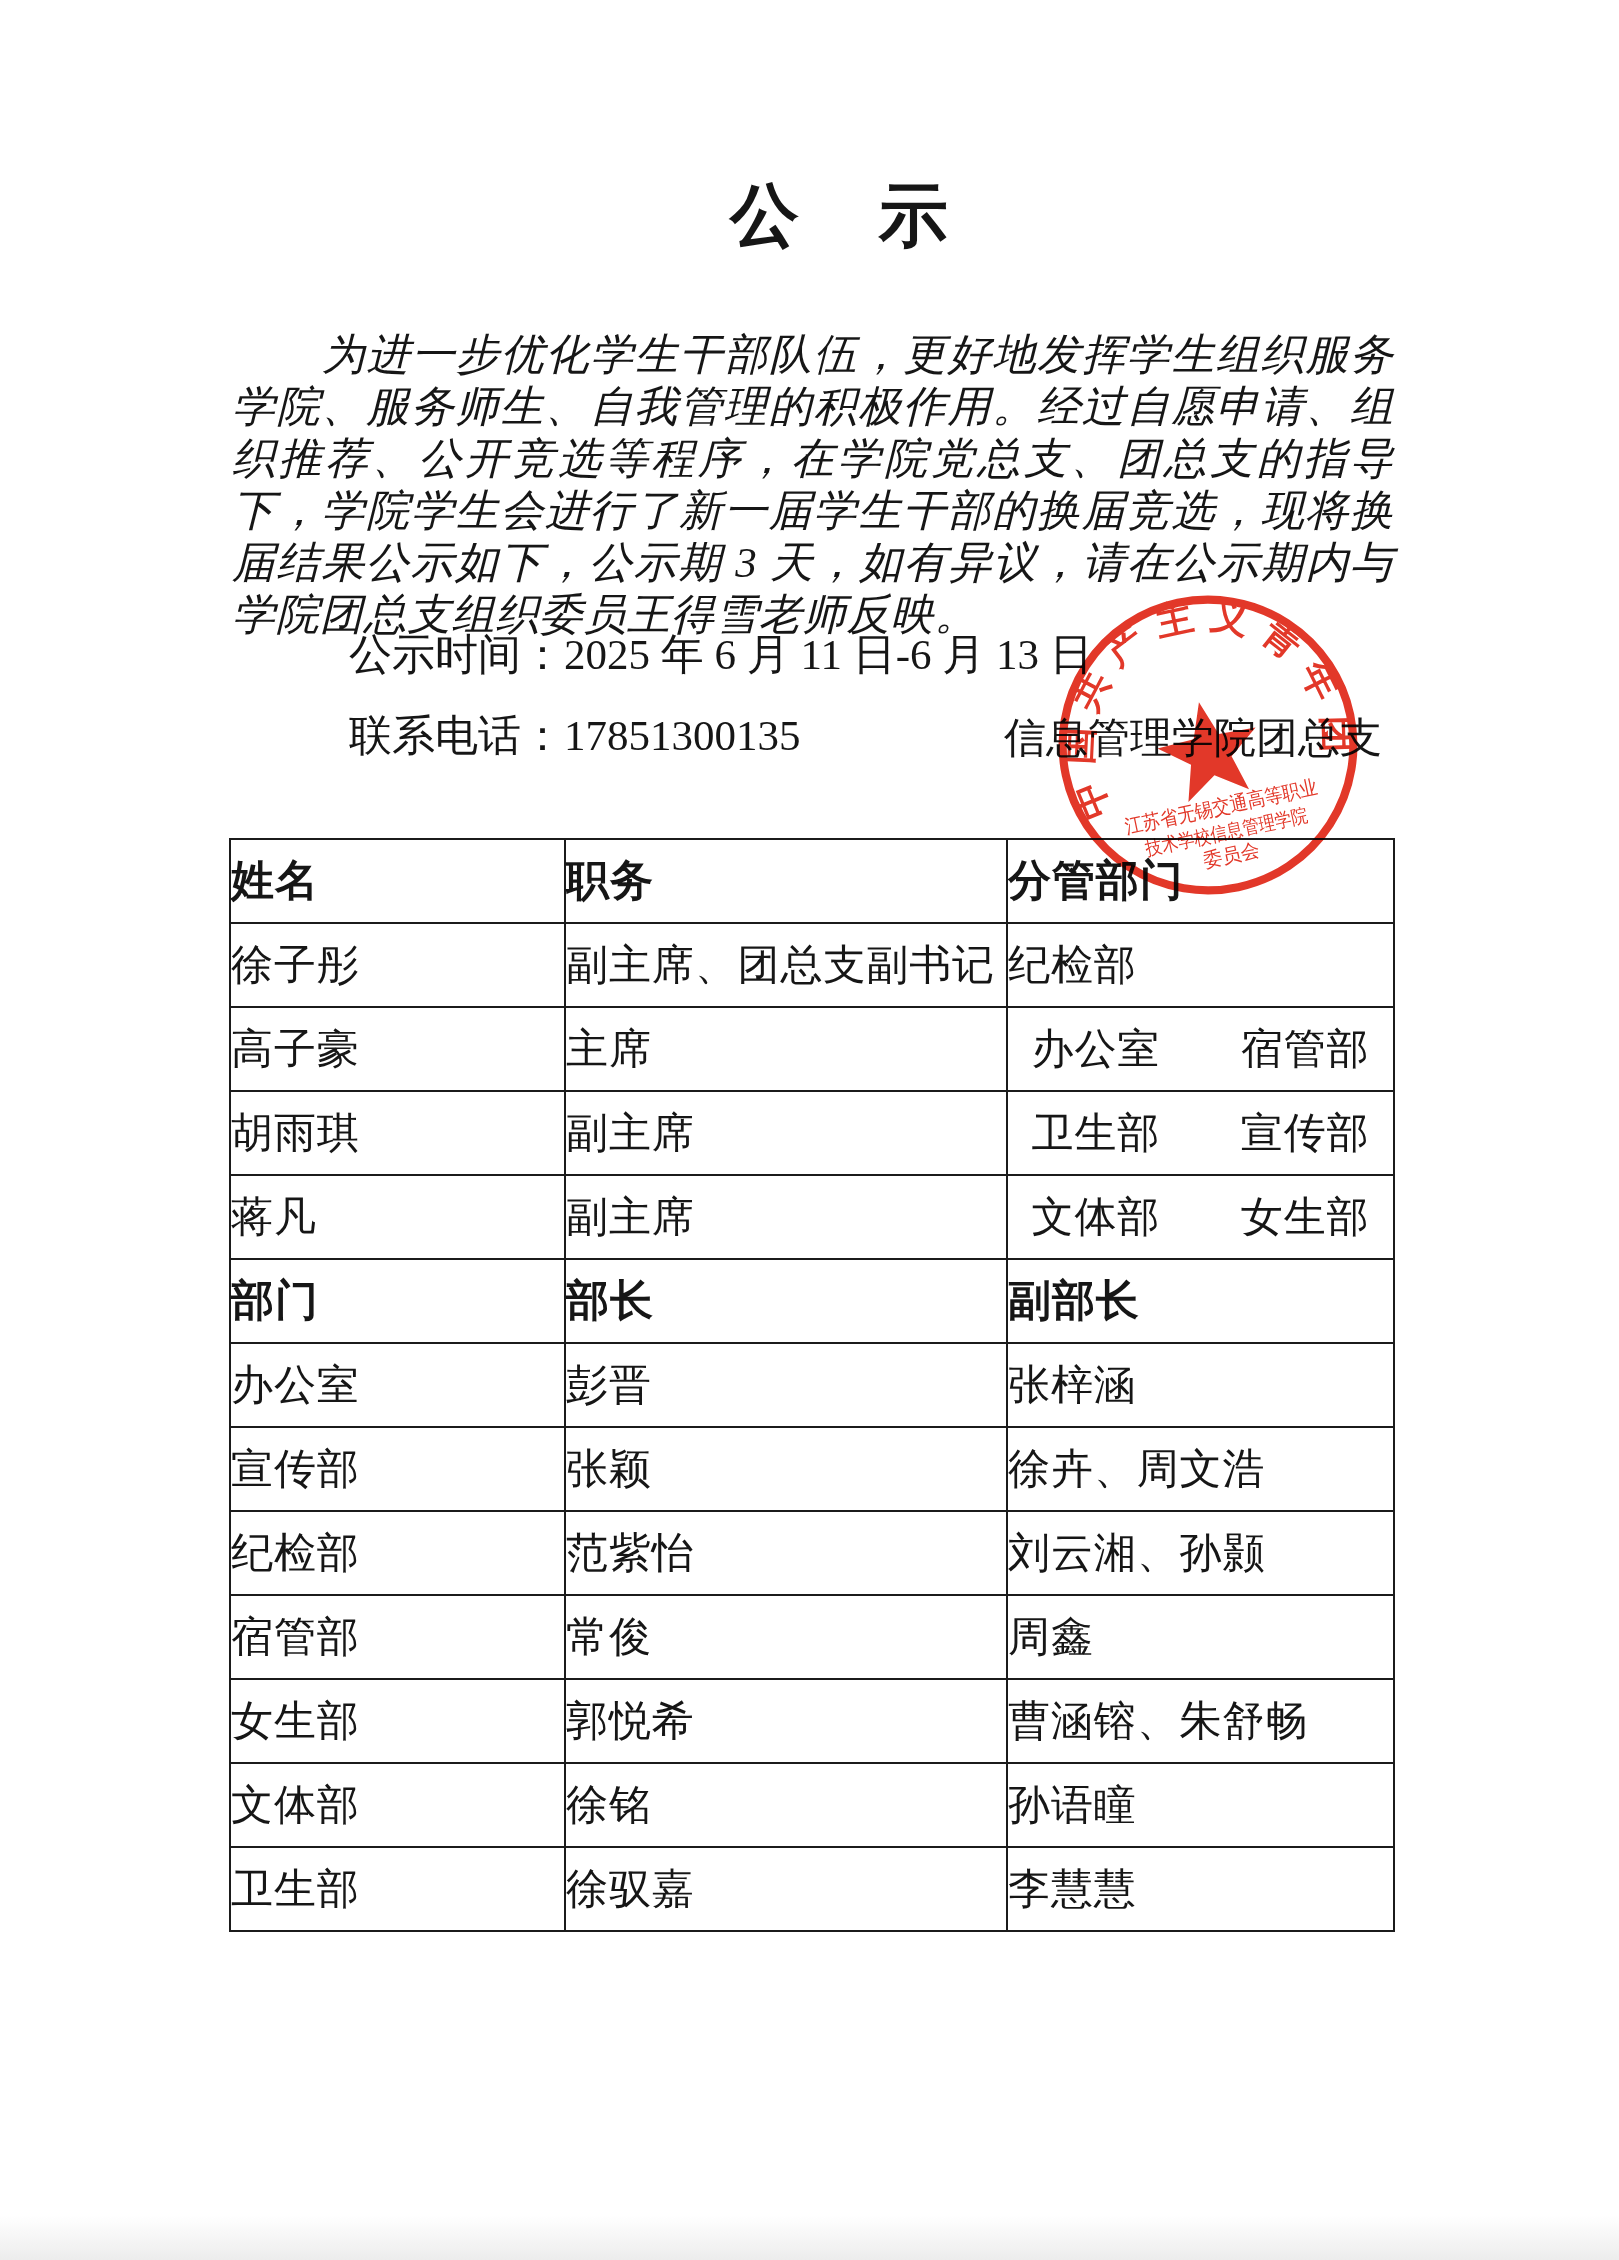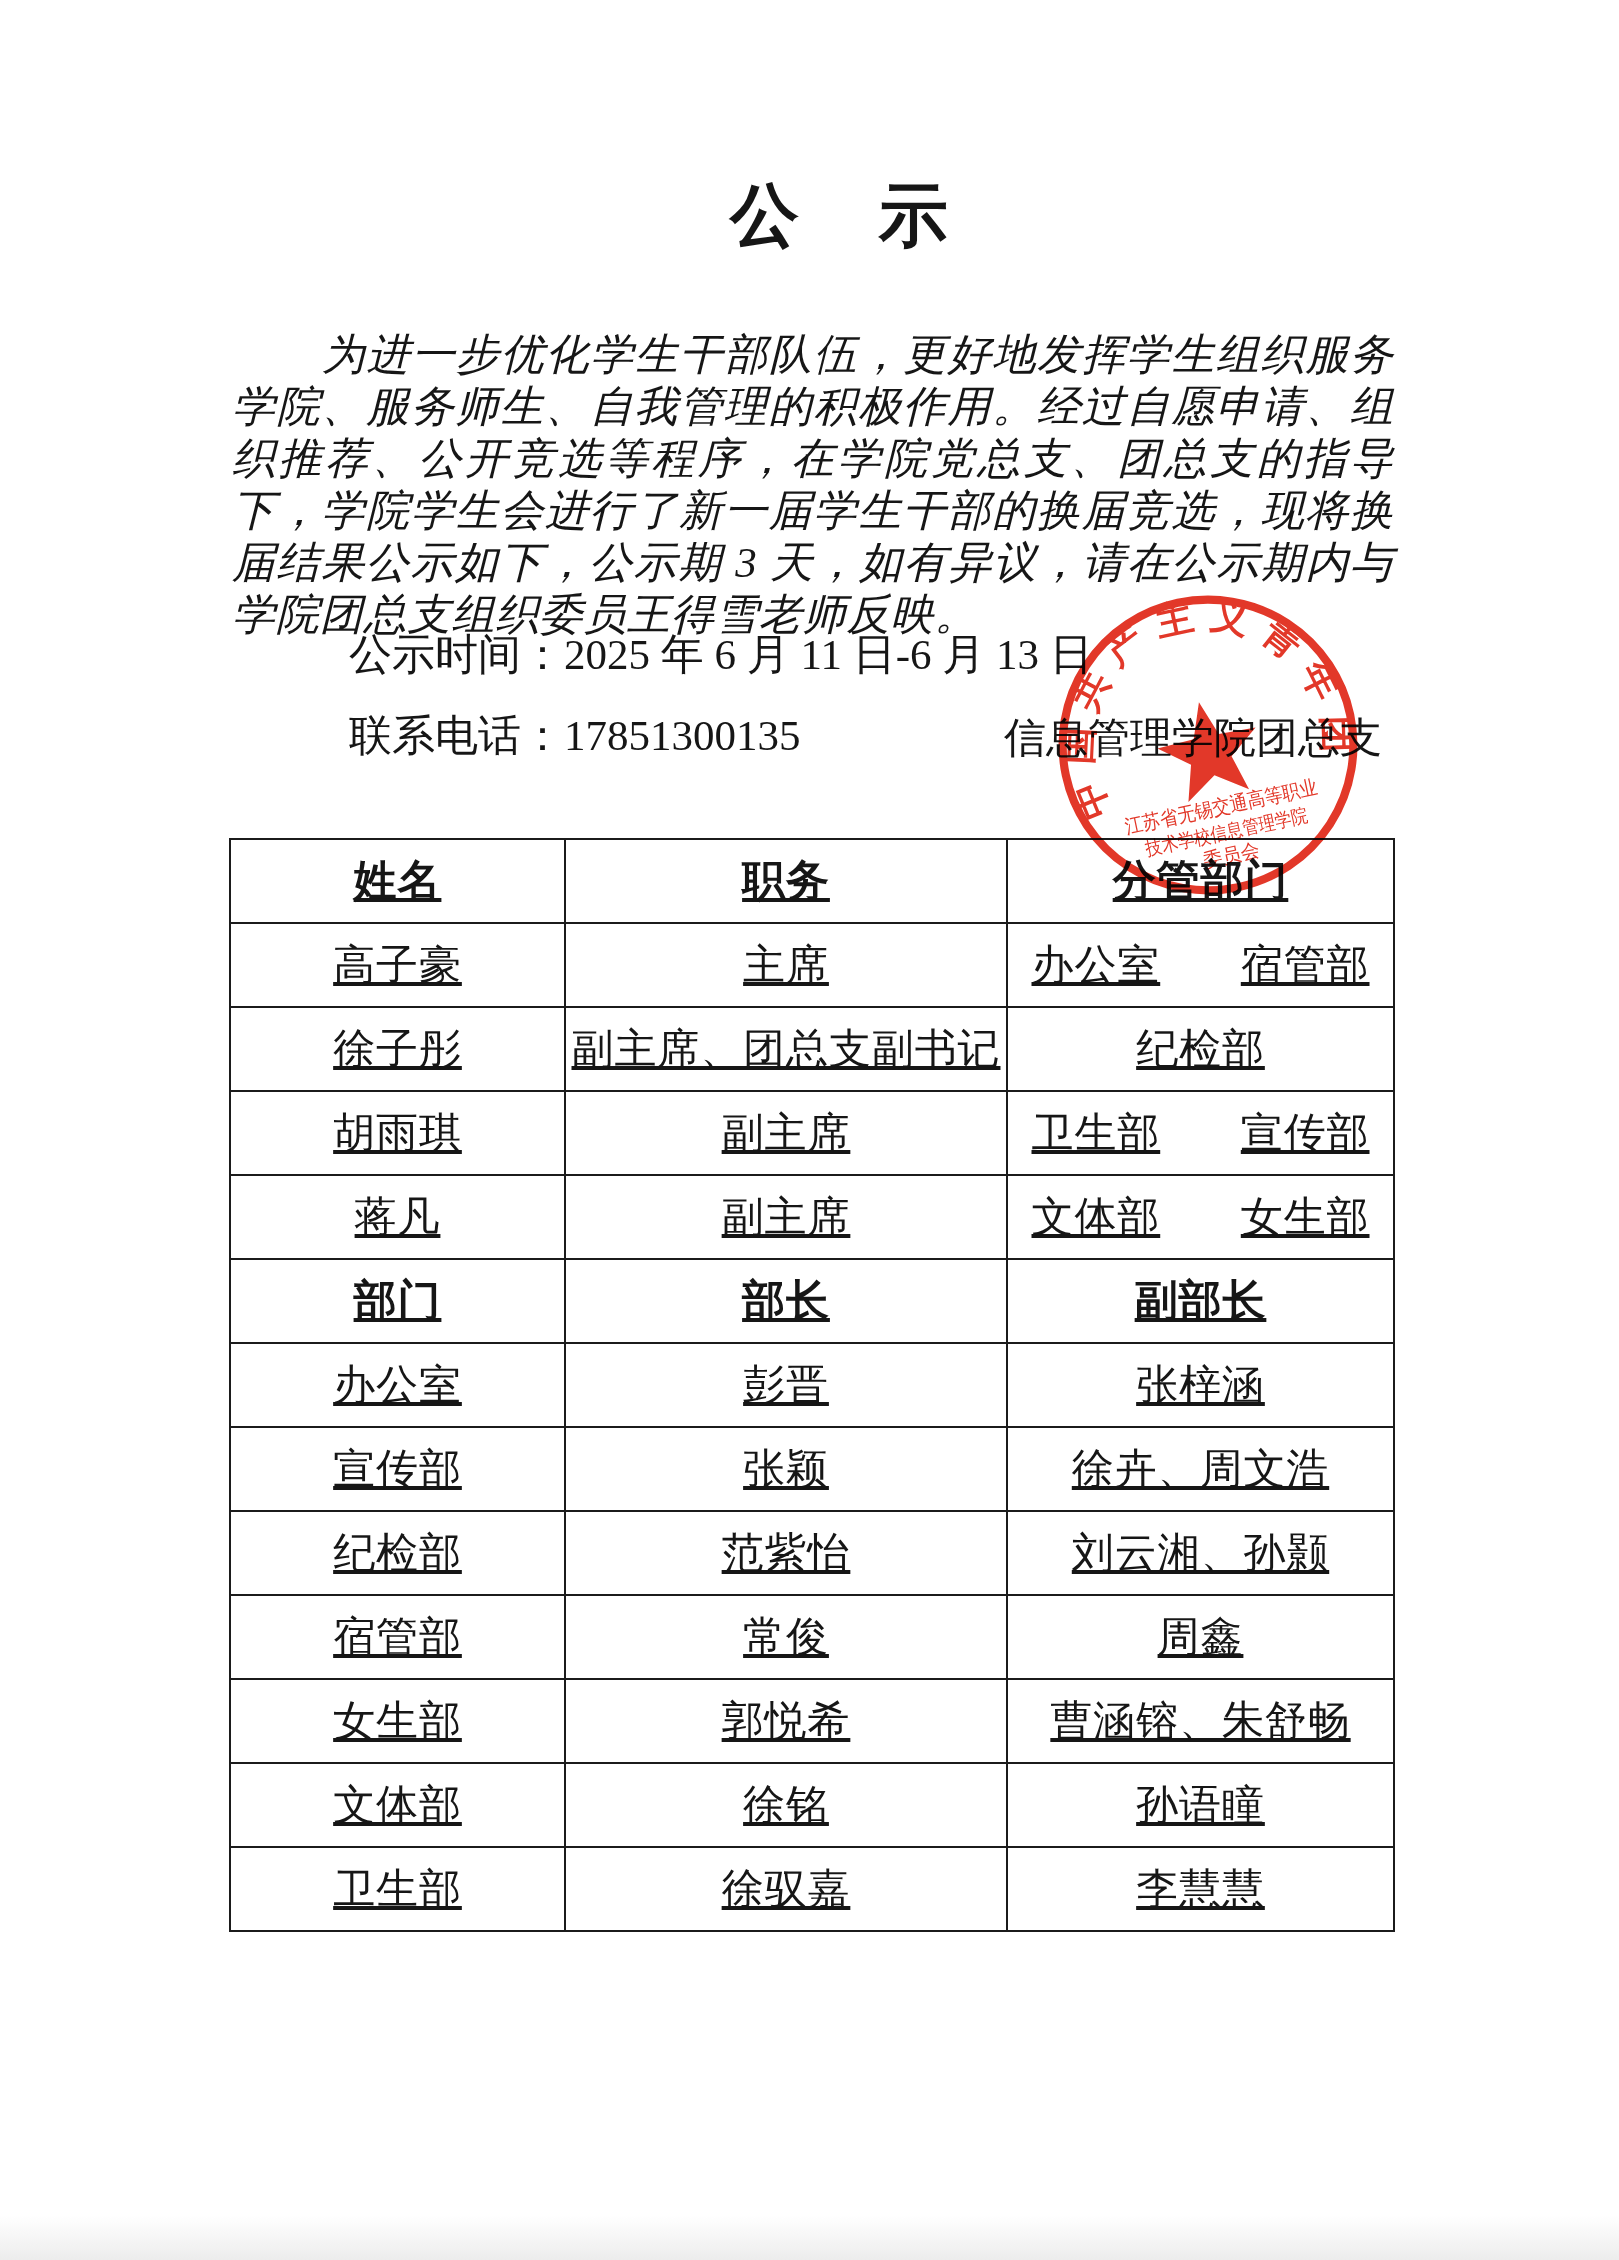--- a/index.html
+++ b/index.html
@@ -31,23 +31,22 @@
     transform:rotate(-12deg);
     mix-blend-mode:multiply;opacity:.93;pointer-events:none;z-index:5;
   }
   .stamp svg{width:100%;height:100%;}
   .roster{
     position:absolute;left:229px;top:838px;width:1164px;
     border-collapse:collapse;table-layout:fixed;z-index:1;
   }
   .roster td{
     border:2.7px solid #1b1b1b;height:82px;vertical-align:middle;
-    text-align:center;font-size:42px;padding:0;overflow:hidden;
+    font-size:42px;padding:0;overflow:hidden;
     letter-spacing:0.9px;
-    text-decoration:underline;
   }
   .roster tr.head td{font-weight:700;font-size:43px;}
   .split{display:flex;justify-content:space-between;padding:0 23.5px;}
   .split span{white-space:nowrap;}
 </style>
 </head>
 <body>
 
 <div class="title">公　示</div>
 
@@ -80,34 +79,34 @@
       <col style="width:442px">
       <col style="width:387px">
     </colgroup>
   <tbody>
     <tr class="head">
       <td>姓名</td>
       <td>职务</td>
       <td>分管部门</td>
     </tr>
     <tr>
+      <td>徐子彤</td>
+      <td>副主席、团总支副书记</td>
+      <td>
+        <span>纪检部</span>
+      </td>
+    </tr>
+    <tr>
       <td>高子豪</td>
       <td>主席</td>
       <td>
         <div class="split">
           <span>办公室</span>
           <span>宿管部</span>
         </div>
-      </td>
-    </tr>
-    <tr>
-      <td>徐子彤</td>
-      <td>副主席、团总支副书记</td>
-      <td>
-        <span>纪检部</span>
       </td>
     </tr>
     <tr>
       <td>胡雨琪</td>
       <td>副主席</td>
       <td>
         <div class="split">
           <span>卫生部</span>
           <span>宣传部</span>
         </div>

